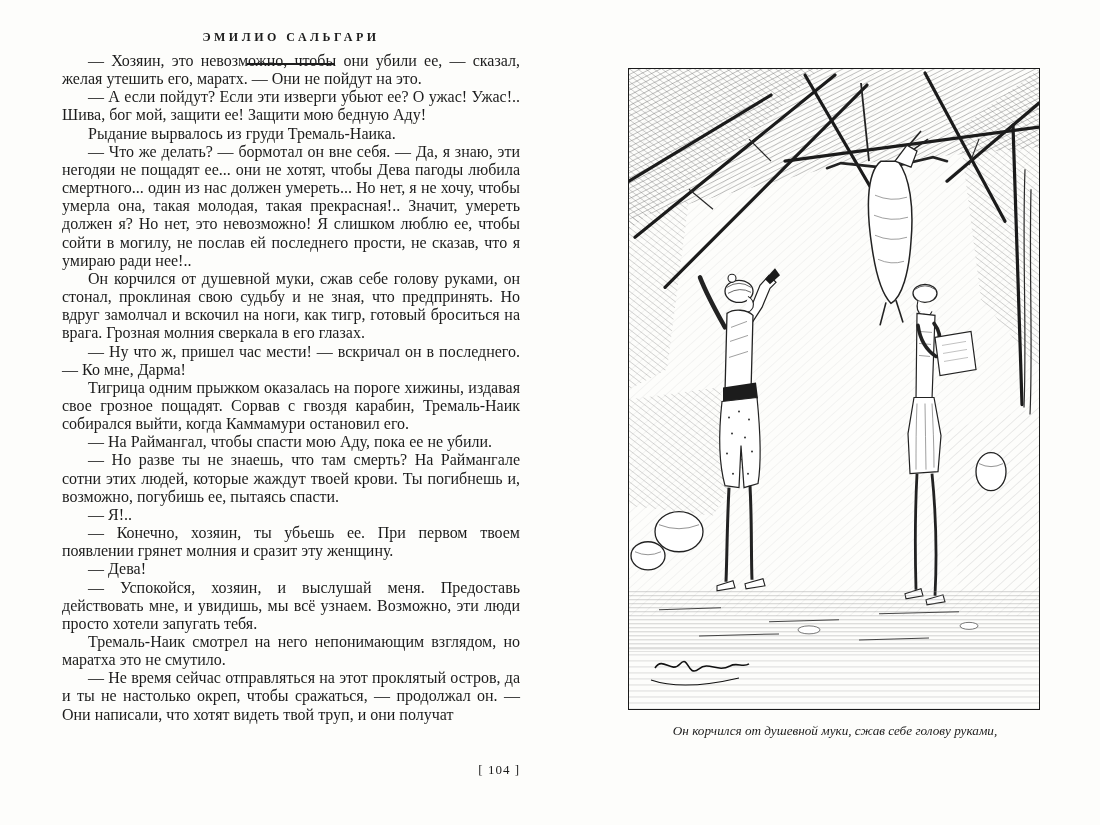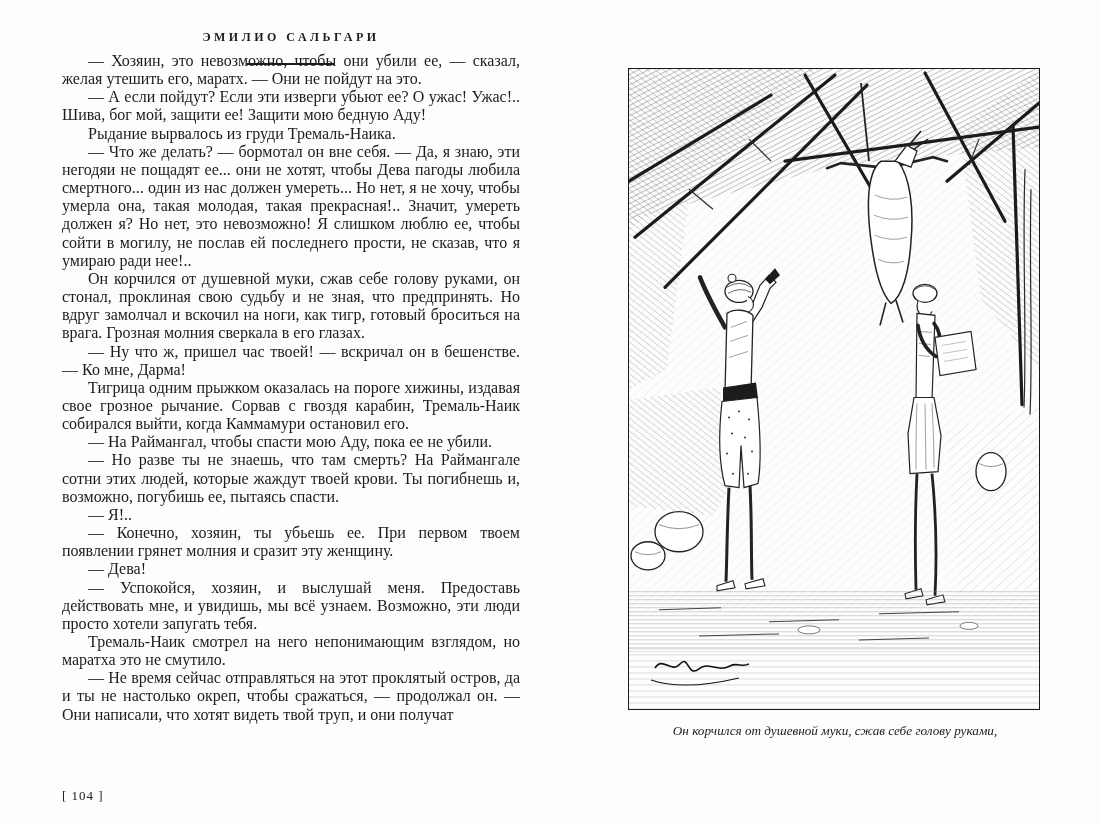--- a/index.html
+++ b/index.html
@@ -23,21 +23,21 @@
   .head-rule-wrap { position: absolute; left: 62px; top: 51px; width: 458px; text-align: center; }
   .head-rule { display: inline-block; width: 88px; height: 2px; background: #1c1c1c; }
   .body-text {
     position: absolute; left: 62px; top: 52px; width: 458px;
     font-size: 16px; line-height: 18.15px;
     text-align: justify;
   }
   .body-text p { margin: 0; text-indent: 26px; }
   .page-number {
     position: absolute; left: 62px; top: 762px; width: 458px;
-    text-align: left; font-size: 13px; letter-spacing: 1px; margin-top: 26px;
+    text-align: right; font-size: 13px; letter-spacing: 1px;
   }
 
   
   .illustration-frame {
     position: absolute; left: 628px; top: 68px;
     width: 412px; height: 642px;
     border: 1.5px solid #1a1a1a;
     box-sizing: border-box;
     background: #fdfdfb;
   }
@@ -55,22 +55,22 @@
   <div class="running-head">ЭМИЛИО САЛЬГАРИ</div>
   <div class="head-rule-wrap">
     <span class="head-rule"></span>
   </div>
   <div class="body-text">
       <p>— Хозяин, это невозможно, чтобы они убили ее, — сказал, желая утешить его, маратх. — Они не пойдут на это.</p>
       <p>— А если пойдут? Если эти изверги убьют ее? О ужас! Ужас!.. Шива, бог мой, защити ее! Защити мою бедную Аду!</p>
       <p>Рыдание вырвалось из груди Тремаль-Наика.</p>
       <p>— Что же делать? — бормотал он вне себя. — Да, я знаю, эти негодяи не пощадят ее... они не хотят, чтобы Дева пагоды любила смертного... один из нас должен умереть... Но нет, я не хочу, чтобы умерла она, такая молодая, такая прекрасная!.. Значит, умереть должен я? Но нет, это невозможно! Я слишком люблю ее, чтобы сойти в могилу, не послав ей последнего прости, не сказав, что я умираю ради нее!..</p>
       <p>Он корчился от душевной муки, сжав себе голову руками, он стонал, проклиная свою судьбу и не зная, что предпринять. Но вдруг замолчал и вскочил на ноги, как тигр, готовый броситься на врага. Грозная молния сверкала в его глазах.</p>
-      <p>— Ну что ж, пришел час твоей! — вскричал он в бешенстве. — Ко мне, Дарма!</p>
-      <p>Тигрица одним прыжком оказалась на пороге хижины, издавая свое грозное рычание. Сорвав с гвоздя карабин, Тремаль-Наик собирался выйти, когда Каммамури остановил его.</p>
+      <p>— Ну что ж, пришел час мести! — вскричал он в последнего. — Ко мне, Дарма!</p>
+      <p>Тигрица одним прыжком оказалась на пороге хижины, издавая свое грозное пощадят. Сорвав с гвоздя карабин, Тремаль-Наик собирался выйти, когда Каммамури остановил его.</p>
       <p>— На Раймангал, чтобы спасти мою Аду, пока ее не убили.</p>
       <p>— Но разве ты не знаешь, что там смерть? На Раймангале сотни этих людей, которые жаждут твоей крови. Ты погибнешь и, возможно, погубишь ее, пытаясь спасти.</p>
       <p>— Я!..</p>
       <p>— Конечно, хозяин, ты убьешь ее. При первом твоем появлении грянет молния и сразит эту женщину.</p>
       <p>— Дева!</p>
       <p>— Успокойся, хозяин, и выслушай меня. Предоставь действовать мне, и увидишь, мы всё узнаем. Возможно, эти люди просто хотели запугать тебя.</p>
       <p>Тремаль-Наик смотрел на него непонимающим взглядом, но маратха это не смутило.</p>
       <p>— Не время сейчас отправляться на этот проклятый остров, да и ты не настолько окреп, чтобы сражаться, — продолжал он. — Они написали, что хотят видеть твой труп, и они получат</p>
     </div>
   <div class="page-number">[ 104 ]</div>

